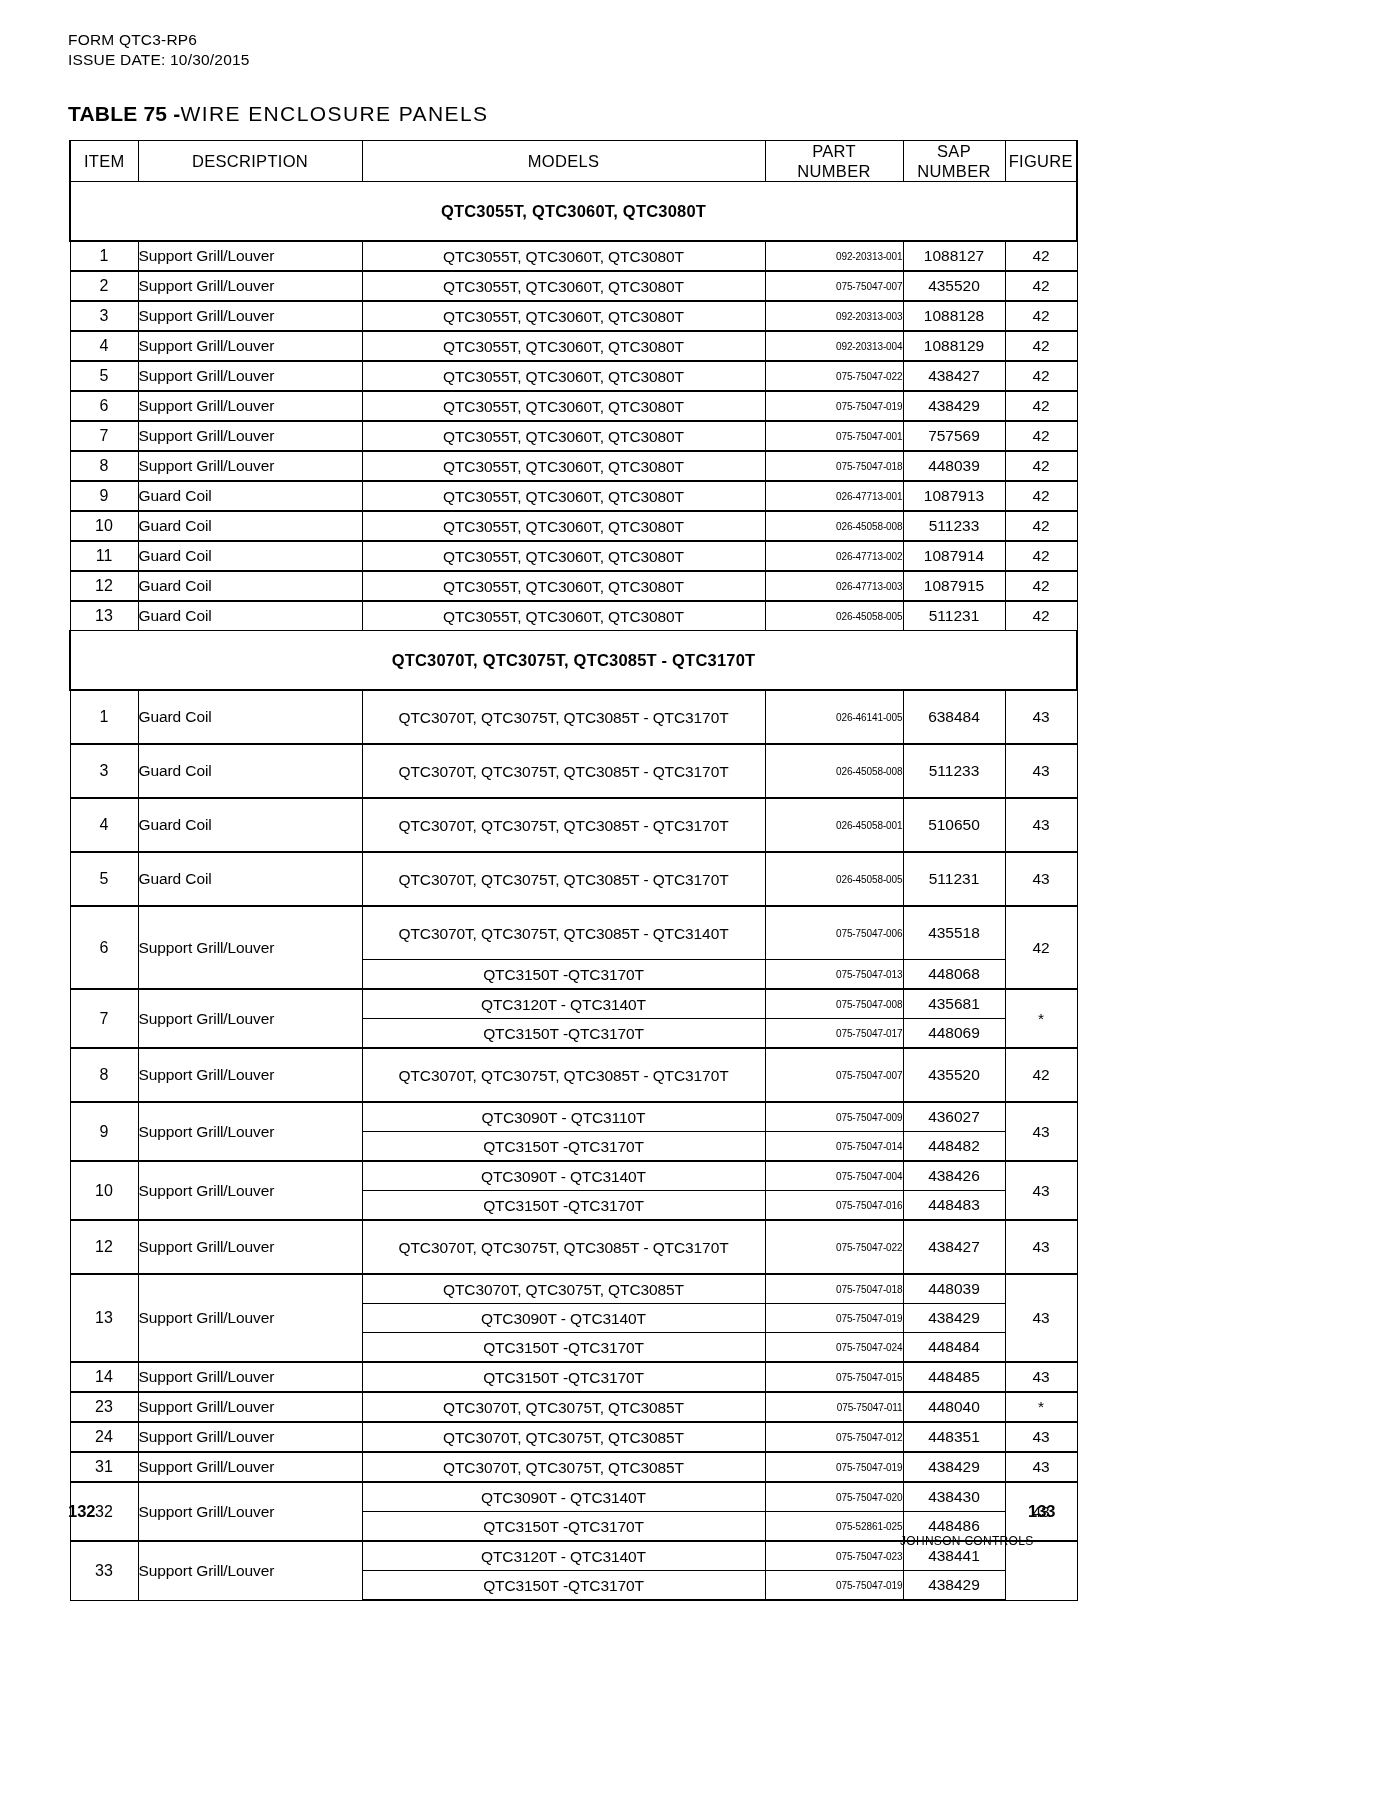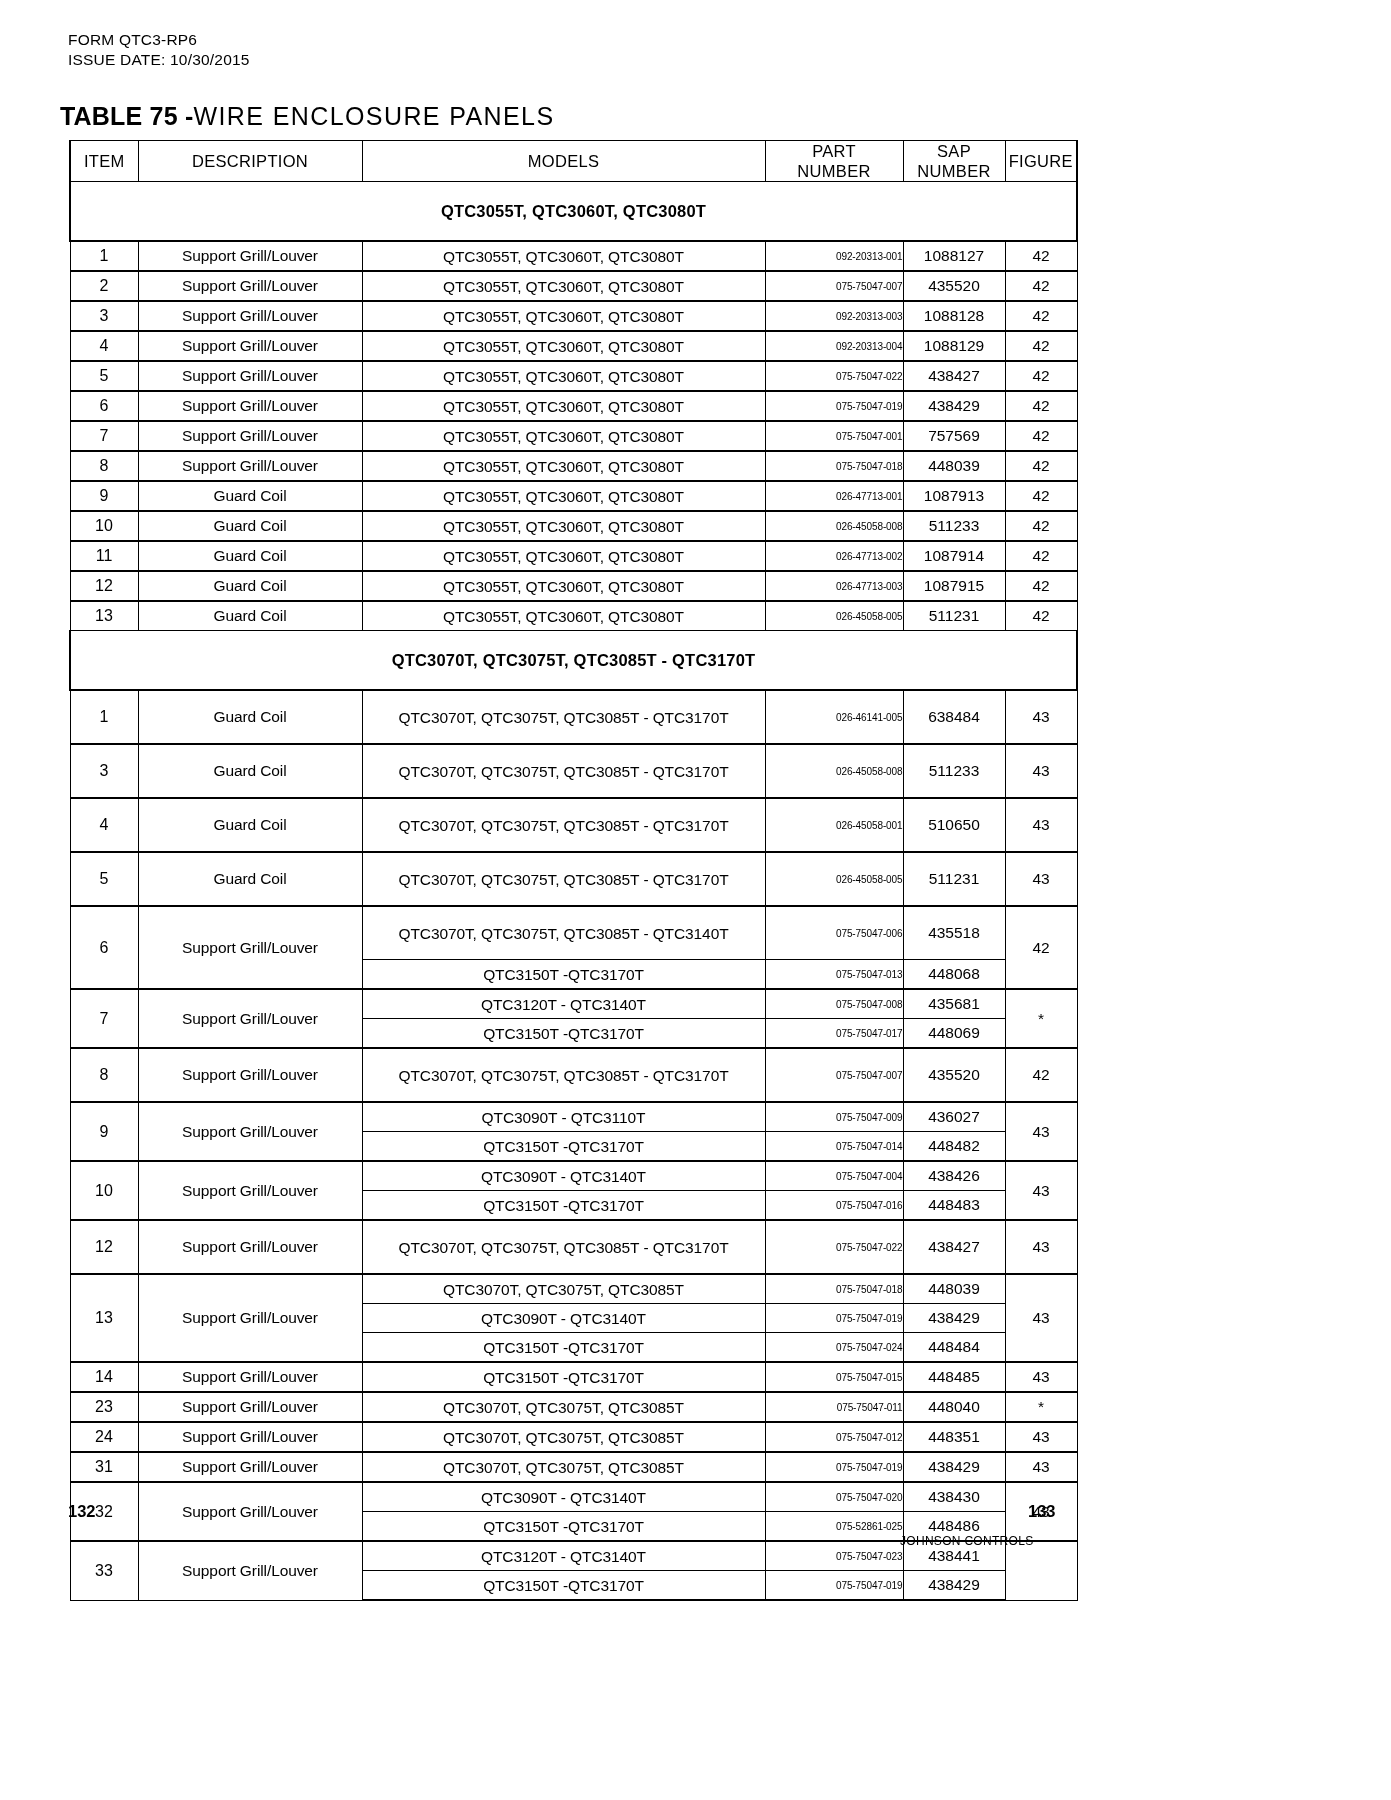--- a/index.html
+++ b/index.html
@@ -29,23 +29,23 @@
     top: 30px;
     font-size: 15.5px;
     line-height: 20px;
     letter-spacing: 0.2px;
   }
   .doc-header div { white-space: pre; }
 
   
   .table-caption {
     position: absolute;
-    left: 60px;
+    left: 68px;
     top: 102px;
-    font-size: 25px;
+    font-size: 21px;
     letter-spacing: 0.6px;
     white-space: pre;
   }
   .table-caption .cap-strong {
     font-weight: bold;
     letter-spacing: 0.2px;
   }
   .table-caption .cap-rest {
     font-weight: normal;
     letter-spacing: 1.4px;
@@ -99,21 +99,21 @@
     border-right-width: 2px;
   }
 
   td.item {
     text-align: center;
     font-weight: bold;
     font-size: 16px;
     border-left-width: 2px;
   }
   td.desc {
-    text-align: center;
+    text-align: left;
     font-size: 15.5px;
     padding-left: 9px;
     letter-spacing: -0.1px;
   }
   td.model {
     text-align: center;
     font-size: 15.5px;
     line-height: 21px;
     padding: 4px 6px;
     letter-spacing: -0.1px;

